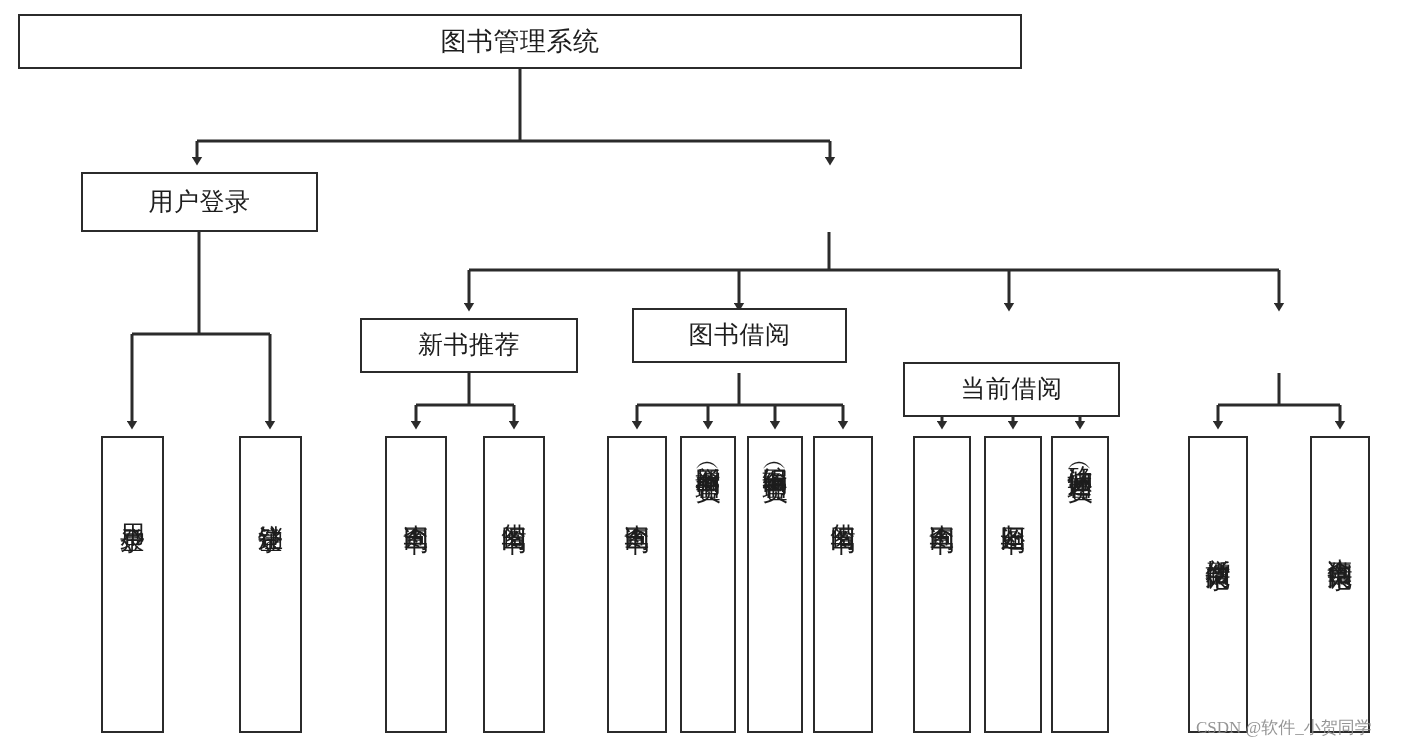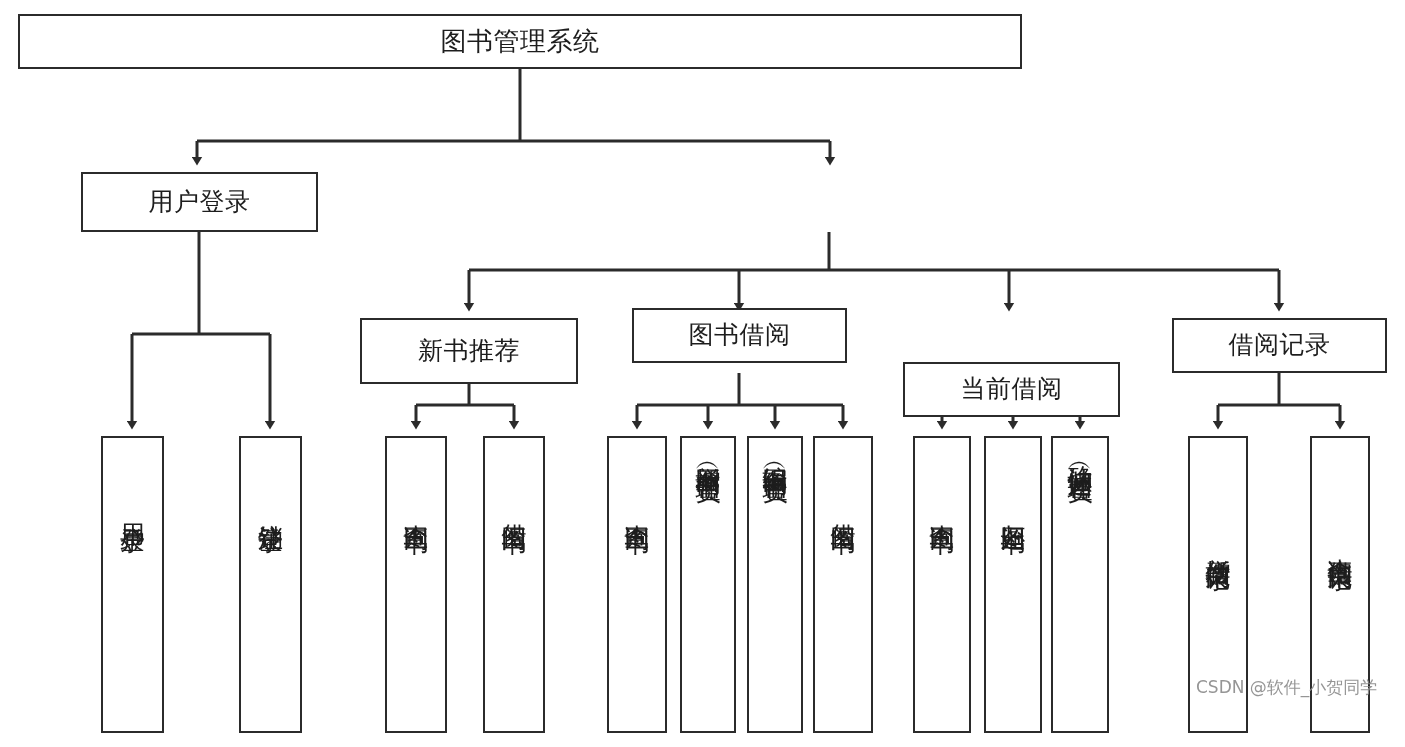--- a/index.html
+++ b/index.html
@@ -136,32 +136,29 @@
   </svg>
 
   <div class="node horiz root" style="left: 18px; top: 14px; width: 1004px; height: 55px;">
     <span class="label">图书管理系统</span>
   </div>
 
   <div class="node horiz" style="left: 81px; top: 172px; width: 237px; height: 60px;">
     <span class="label">用户登录</span>
   </div>
 
-  <div class="node horiz" style="left: 360px; top: 318px; width: 218px; height: 66px;">
+  <div class="node horiz" style="left: 360px; top: 318px; width: 218px; height: 55px;">
     <span class="label">新书推荐</span>
   </div>
   <div class="node horiz" style="left: 632px; top: 308px; width: 215px; height: 55px;">
     <span class="label">图书借阅</span>
   </div>
   <div class="node horiz" style="left: 903px; top: 318px; width: 217px; height: 55px; margin-top: 44px;">
     <span class="label">当前借阅</span>
   </div>
-  <div class="node horiz" style="left: 1172px; top: 318px; width: 215px; height: 55px;">
-    <span class="label">借阅记录</span>
-  </div>
 
   <div class="node vert mid" style="left: 101px; top: 436px; width: 63px; height: 297px;">
     <span class="label">用户登录</span>
   </div>
   <div class="node vert mid" style="left: 239px; top: 436px; width: 63px; height: 297px;">
     <span class="label">注销登录</span>
   </div>
   <div class="node vert mid" style="left: 385px; top: 436px; width: 62px; height: 297px;">
     <span class="label">查询图书</span>
   </div>
@@ -189,15 +186,15 @@
   <div class="node vert" style="left: 1051px; top: 436px; width: 58px; height: 297px;">
     <span class="label">确认归还（管理员）</span>
   </div>
   <div class="node vert lowmid" style="left: 1188px; top: 436px; width: 60px; height: 297px;">
     <span class="label">新增借阅记录</span>
   </div>
   <div class="node vert lowmid" style="left: 1310px; top: 436px; width: 60px; height: 297px;">
     <span class="label">查询借阅记录</span>
   </div>
 
-  <div class="watermark" style="left: 1196px; top: 676px;">CSDN @软件_小贺同学</div>
+  <div class="watermark" style="left: 1196px; top: 716px; font-family: Liberation Serif, serif;">CSDN @软件_小贺同学</div>
 
 </div>
 
 </body></html>

